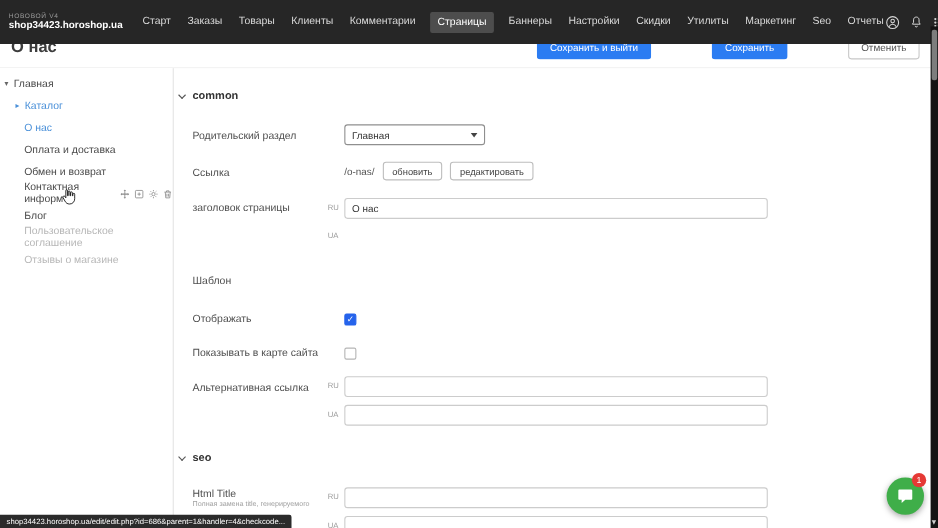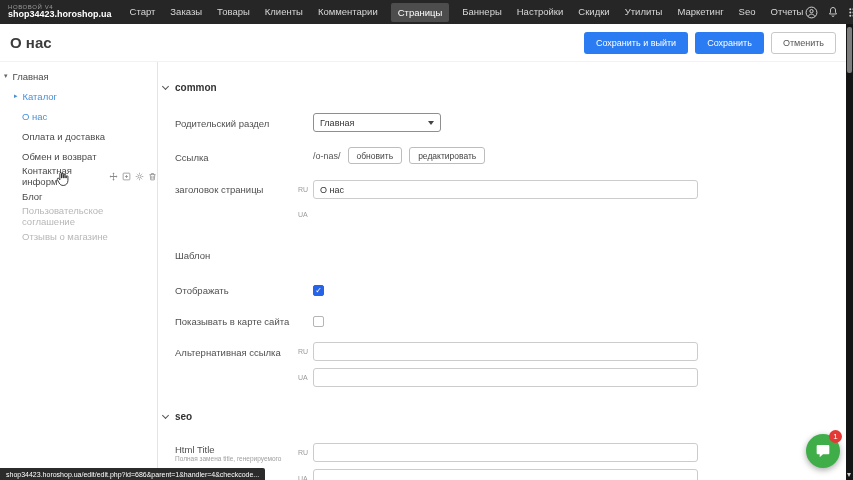--- a/index.html
+++ b/index.html
@@ -1,34 +1,34 @@
 <!DOCTYPE html>
 <html><head>
 <meta charset="utf-8">
 <style>
   * { margin:0; padding:0; box-sizing:border-box; }
   body { background:#000; font-family:"Liberation Sans", sans-serif; }
   .screen { position:relative; width:853px; height:480px; background:#fff; overflow:hidden; }
 
   
-  .topbar { position:absolute; top:0; left:0; right:0; height:24px; background:#262626; display:flex; align-items:center; z-index:20; }
+  .topbar { position:absolute; top:0; left:0; right:0; height:40px; background:#262626; display:flex; align-items:center; z-index:20; }
   .logo { margin-left:8px; margin-right:16px; line-height:1.1; cursor:pointer; }
   .logo-small { display:block; font-size:6px; color:#9a9a9a; letter-spacing:.6px; text-transform:uppercase; }
   .logo-domain { display:block; font-size:9px; font-weight:bold; color:#fff; }
   .menu { display:flex; align-items:flex-start; gap:11px; font-size:9.5px; color:#d8d8d8; }
   .menu-item { cursor:pointer; padding:3px 2px; white-space:nowrap; }
   .menu-item.active { background:#4d4d4d; padding:4px 7px; border-radius:2px; color:#fff; }
   .top-icons { margin-left:auto; margin-right:12px; display:flex; align-items:center; gap:9px; }
   .top-icons svg { display:block; cursor:pointer; }
 
   
   .page-header { position:absolute; top:24px; left:0; right:7px; height:38px; background:#fff; display:flex; align-items:center; border-bottom:1px solid #f2f2f2; }
   .page-title { font-size:15px; color:#3c3c3c; margin-left:10px; }
   .header-buttons { margin-left:auto; margin-right:10px; display:flex; gap:7px; }
-  .btn { font-size:9px; padding:5px 11px; border-radius:3px; border:1px solid transparent; cursor:pointer; font-family:inherit; }
+  .btn { font-size:9px; padding:5px 11px; border-radius:3px; border:1px solid transparent; cursor:pointer; font-family:inherit;margin-left:48px; }
   .btn-primary { background:#2b7cf2; color:#fff; }
   .btn-secondary { background:#fff; color:#555; border-color:#c8c8c8; }
 
   
   .sidebar { position:absolute; top:62px; left:0; width:157px; bottom:0; background:#fff; }
   .divider { position:absolute; top:62px; left:157px; bottom:0; width:1px; background:#e4e4e4; }
   .side-item { position:absolute; left:0; width:157px; height:16px; display:flex; align-items:center; font-size:9.5px; color:#4a4a4a; cursor:pointer; padding-left:4px; }
   .side-item .tri { font-size:7px; color:#666; margin-right:5px; }
   .side-item.blue { color:#4a90d9; }
   .side-item.blue .tri { color:#4a90d9; }

